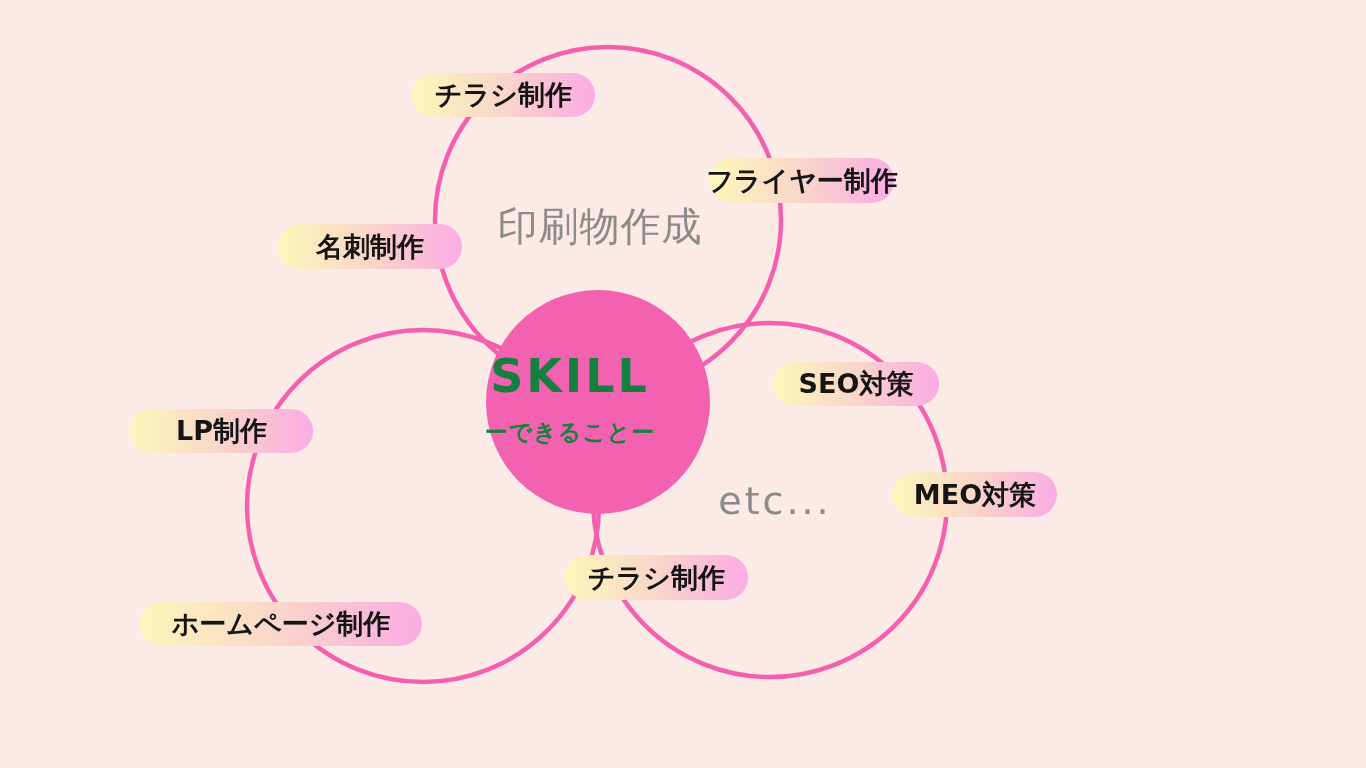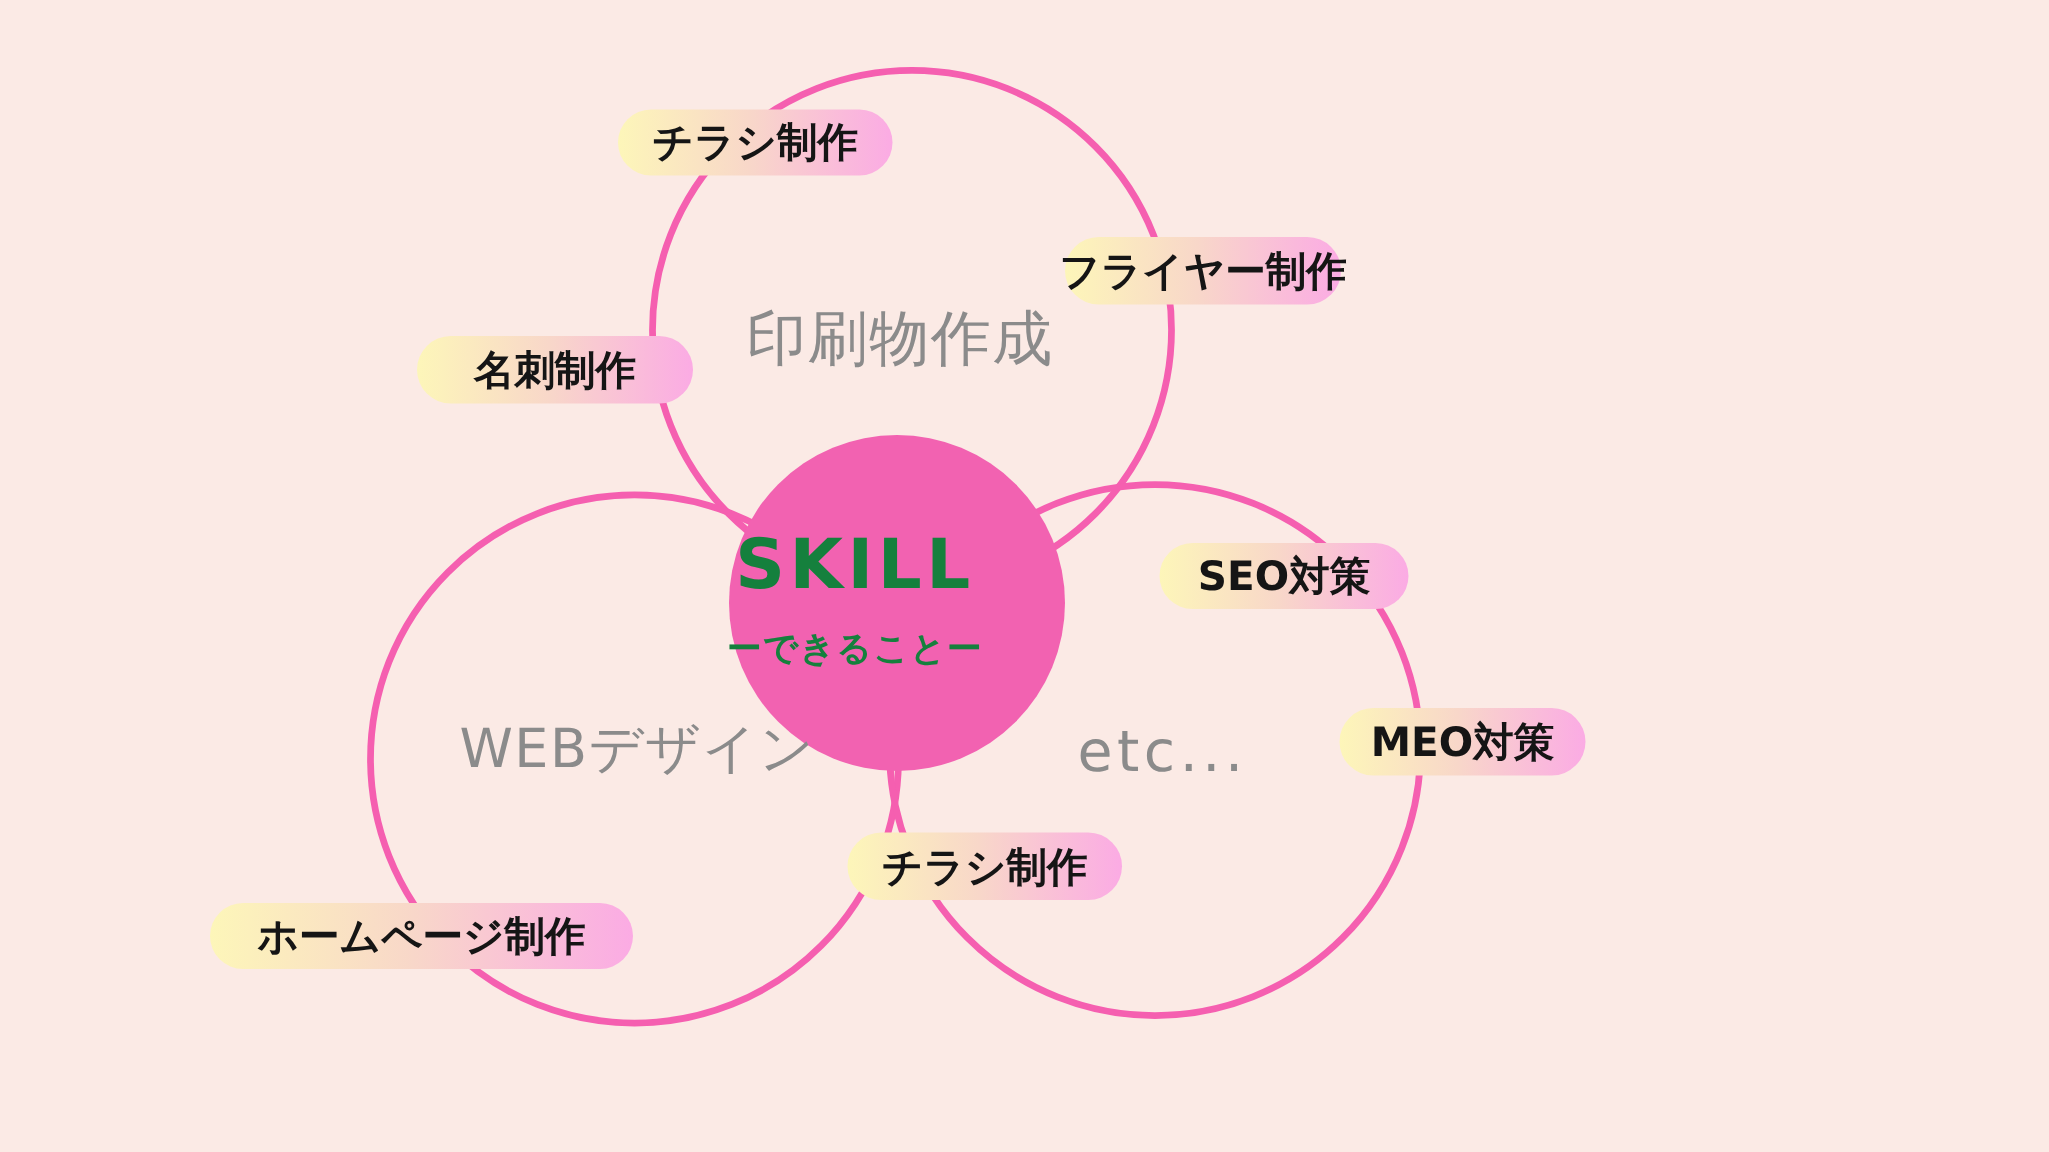--- a/index.html
+++ b/index.html
@@ -48,31 +48,31 @@
 <div class="stage">
 
   <svg class="circles" width="1366" height="768" viewBox="0 0 1366 768">
     <circle class="ring" cx="608" cy="220" r="173"></circle>
     <circle class="ring" cx="423" cy="506" r="176"></circle>
     <circle class="ring" cx="770" cy="500" r="177"></circle>
     <circle class="center-fill" cx="598" cy="402" r="112"></circle>
   </svg>
 
   <div class="gtitle print">印刷物作成</div>
-  <div class="gtitle web">WEBデザイン</div>
   <div class="gtitle etc">etc...</div>
 
   <div class="center-label">
     <div class="skill">SKILL</div>
     <div class="sub">ーできることー</div>
   </div>
 
   <div class="pill" id="pill-chirashi">チラシ制作</div>
   <div class="pill" id="pill-flyer">フライヤー制作</div>
   <div class="pill" id="pill-meishi">名刺制作</div>
 
+  <div class="pill" id="pill-lp">LP制作</div>
   <div class="pill" id="pill-seo">SEO対策</div>
 
   <div class="pill" id="pill-homepage">ホームページ制作</div>
   <div class="pill" id="pill-meo">MEO対策</div>
   <div class="pill" id="pill-logo">チラシ制作</div>
 
 </div>
 
 </body></html>

